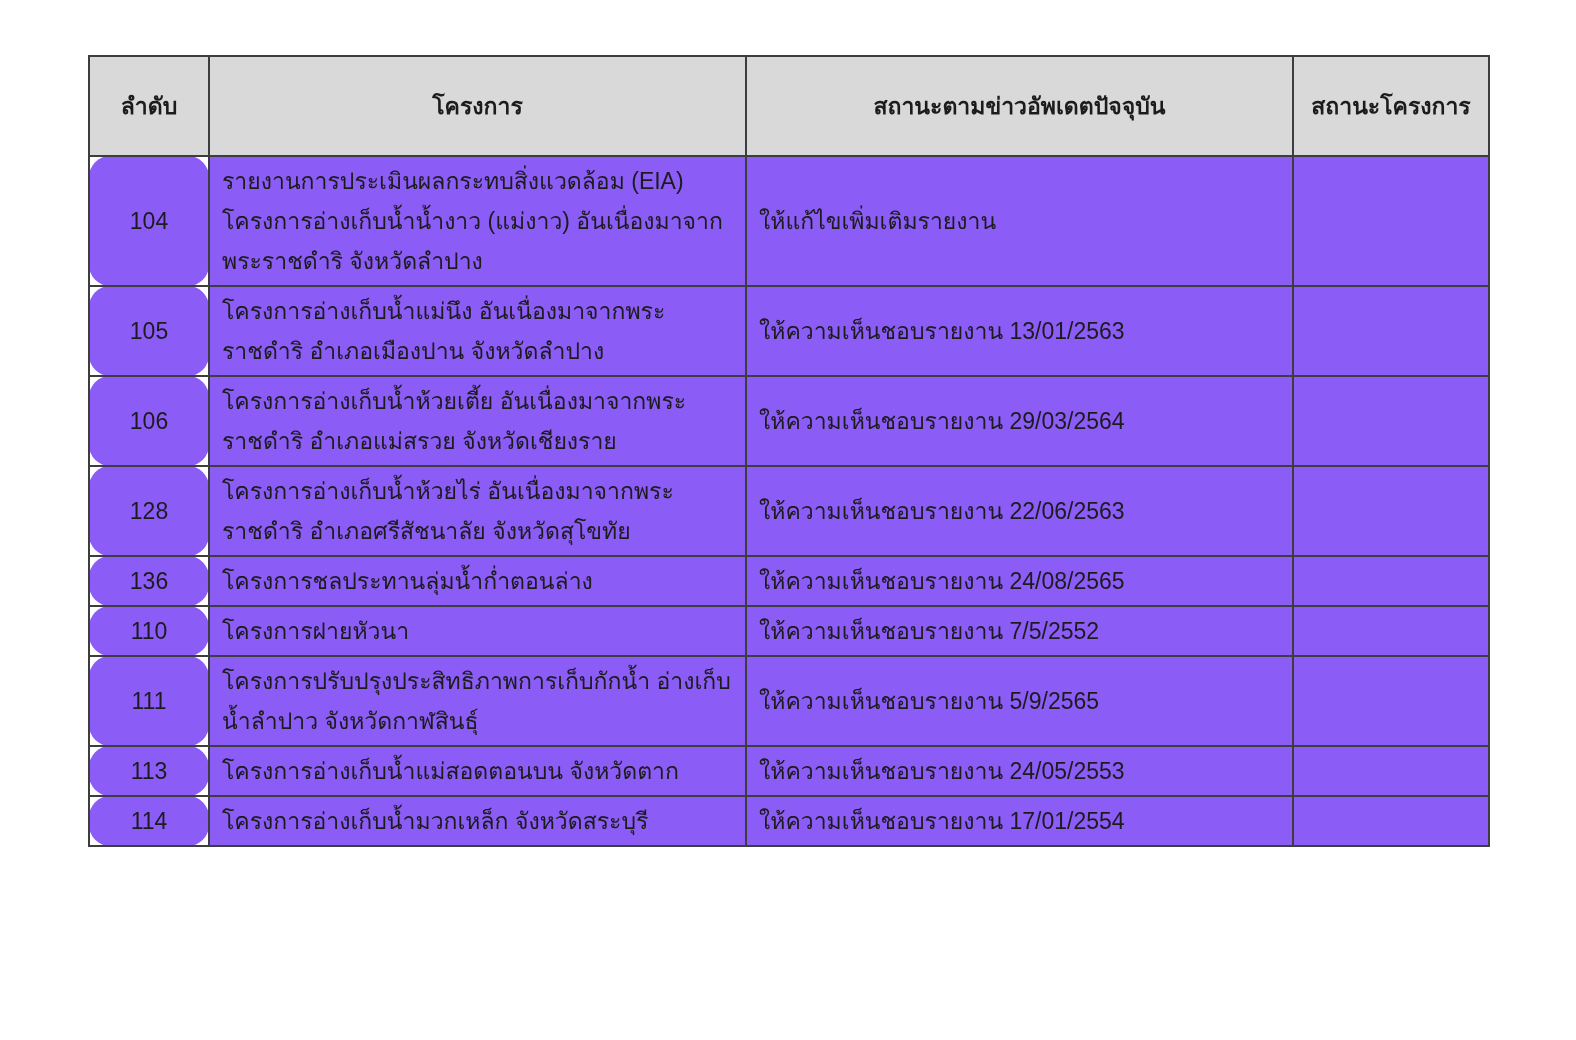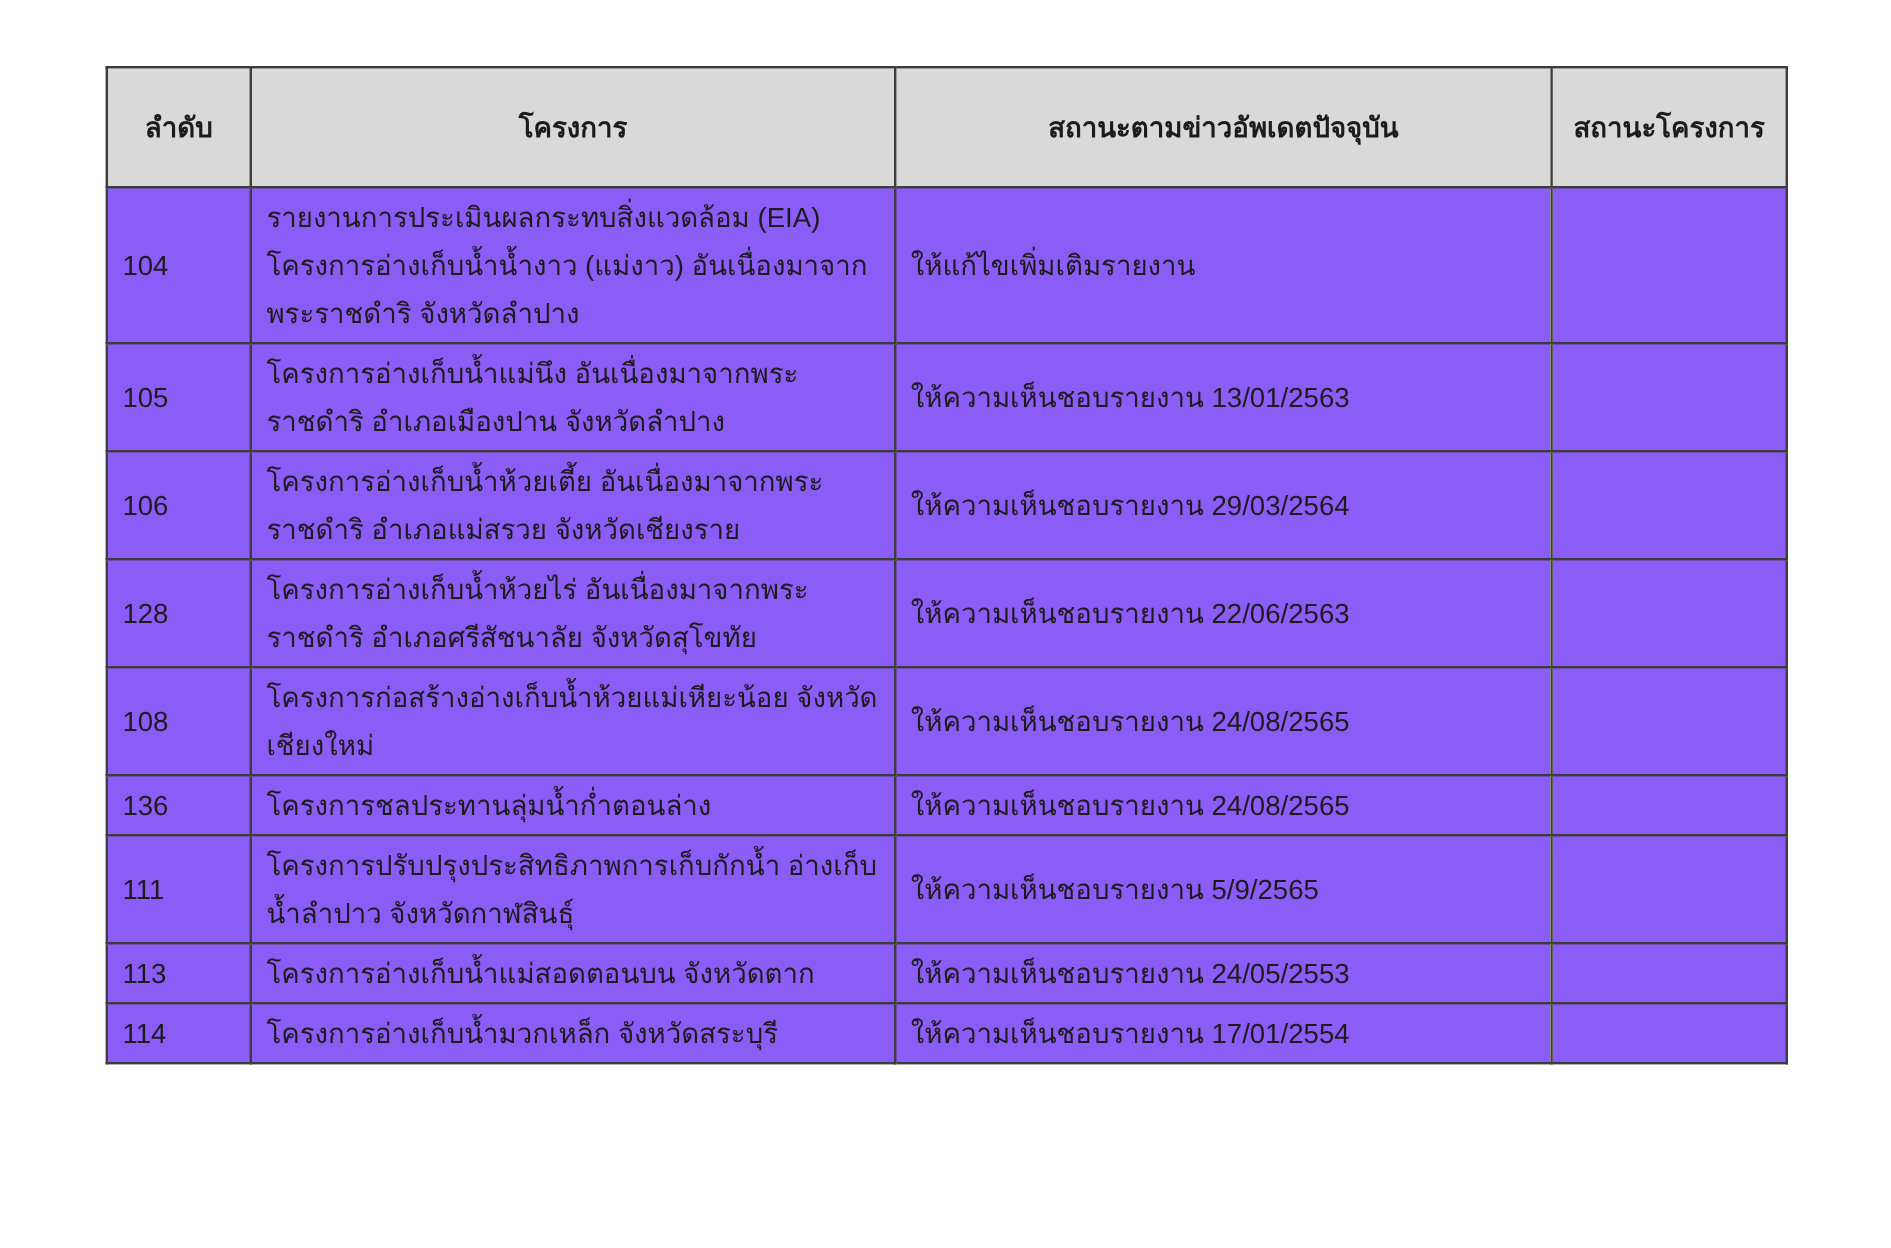--- a/index.html
+++ b/index.html
@@ -38,22 +38,23 @@
     font-weight: bold;
     text-align: center;
     padding: 4px 8px;
   }
   table.doc-table td {
     background: #8b5cf6;
     padding: 4px 12px;
     line-height: 40px;
   }
   td.col-no {
-    text-align: left;
+    text-align: center;
     padding: 4px 4px;
+    border-radius: 21px;
   }
   td.col-project, td.col-status {
     text-align: left;
   }
   tr.h1 td { height: 48px; }
   tr.h2 td { height: 80px; }
   tr.h3 td { height: 120px; }
 </style>
 </head>
 <body>
@@ -92,30 +93,30 @@
         <td class="col-project">โครงการอ่างเก็บน้ำห้วยเตี้ย อันเนื่องมาจากพระราชดำริ อำเภอแม่สรวย จังหวัดเชียงราย</td>
         <td class="col-status">ให้ความเห็นชอบรายงาน 29/03/2564</td>
         <td class="col-pstatus"></td>
       </tr>
       <tr class="h2">
         <td class="col-no">128</td>
         <td class="col-project">โครงการอ่างเก็บน้ำห้วยไร่ อันเนื่องมาจากพระราชดำริ อำเภอศรีสัชนาลัย จังหวัดสุโขทัย</td>
         <td class="col-status">ให้ความเห็นชอบรายงาน 22/06/2563</td>
         <td class="col-pstatus"></td>
       </tr>
-      <tr class="h2">
-        <td class="col-no">108</td>
-        <td class="col-project">โครงการก่อสร้างอ่างเก็บน้ำห้วยแม่เหียะน้อย จังหวัดเชียงใหม่</td>
+      <tr class="h1">
+        <td class="col-no">136</td>
+        <td class="col-project">โครงการชลประทานลุ่มน้ำก่ำตอนล่าง</td>
         <td class="col-status">ให้ความเห็นชอบรายงาน 24/08/2565</td>
         <td class="col-pstatus"></td>
       </tr>
       <tr class="h1">
-        <td class="col-no">136</td>
-        <td class="col-project">โครงการชลประทานลุ่มน้ำก่ำตอนล่าง</td>
-        <td class="col-status">ให้ความเห็นชอบรายงาน 24/08/2565</td>
+        <td class="col-no">110</td>
+        <td class="col-project">โครงการฝายหัวนา</td>
+        <td class="col-status">ให้ความเห็นชอบรายงาน 7/5/2552</td>
         <td class="col-pstatus"></td>
       </tr>
       <tr class="h2">
         <td class="col-no">111</td>
         <td class="col-project">โครงการปรับปรุงประสิทธิภาพการเก็บกักน้ำ อ่างเก็บน้ำลำปาว จังหวัดกาฬสินธุ์</td>
         <td class="col-status">ให้ความเห็นชอบรายงาน 5/9/2565</td>
         <td class="col-pstatus"></td>
       </tr>
       <tr class="h1">
         <td class="col-no">113</td>

